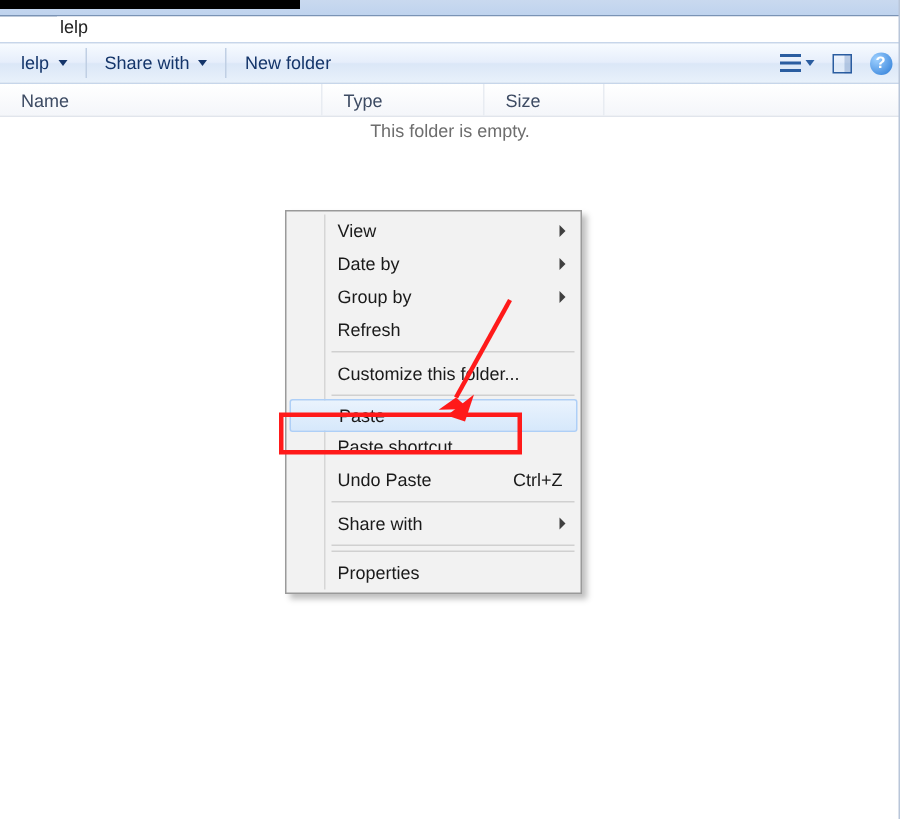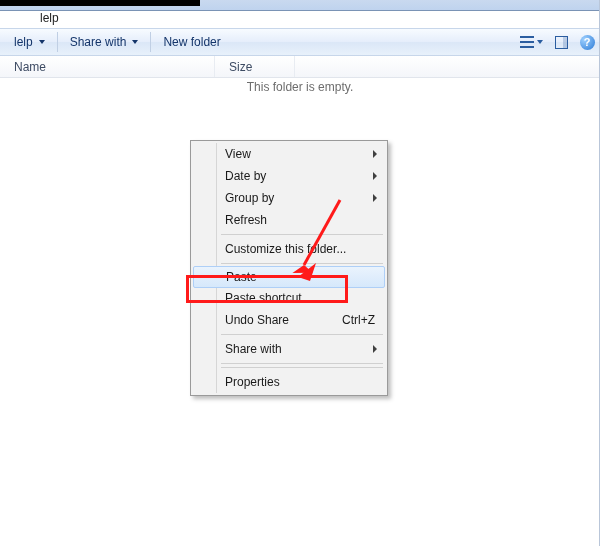--- a/index.html
+++ b/index.html
@@ -218,20 +218,23 @@
   </div>
   <div class="toolbar-iconbtn">
     <span class="icon-help">?</span>
   </div>
 </div>
 
 <div class="colheader">
   <div class="col col-name">
       <span>Name</span>
     </div>
+  <div class="col col-type">
+      <span>Type</span>
+    </div>
   <div class="col col-size">
       <span>Size</span>
     </div>
 </div>
 
 <div class="empty-msg">This folder is empty.</div>
 
 <div class="ctx">
   <div class="gutter"></div>
 
@@ -259,21 +262,21 @@
 
   <div class="ctx-sep"></div>
 
   <div class="ctx-item hl">
     <span>Paste</span>
   </div>
   <div class="ctx-item">
     <span>Paste shortcut</span>
   </div>
   <div class="ctx-item">
-    <span>Undo Share</span>
+    <span>Undo Paste</span>
     <span class="shortcut">Ctrl+Z</span>
   </div>
 
   <div class="ctx-sep"></div>
 
   <div class="ctx-item">
     <span>Share with</span>
     <span class="sub"></span>
   </div>
 

